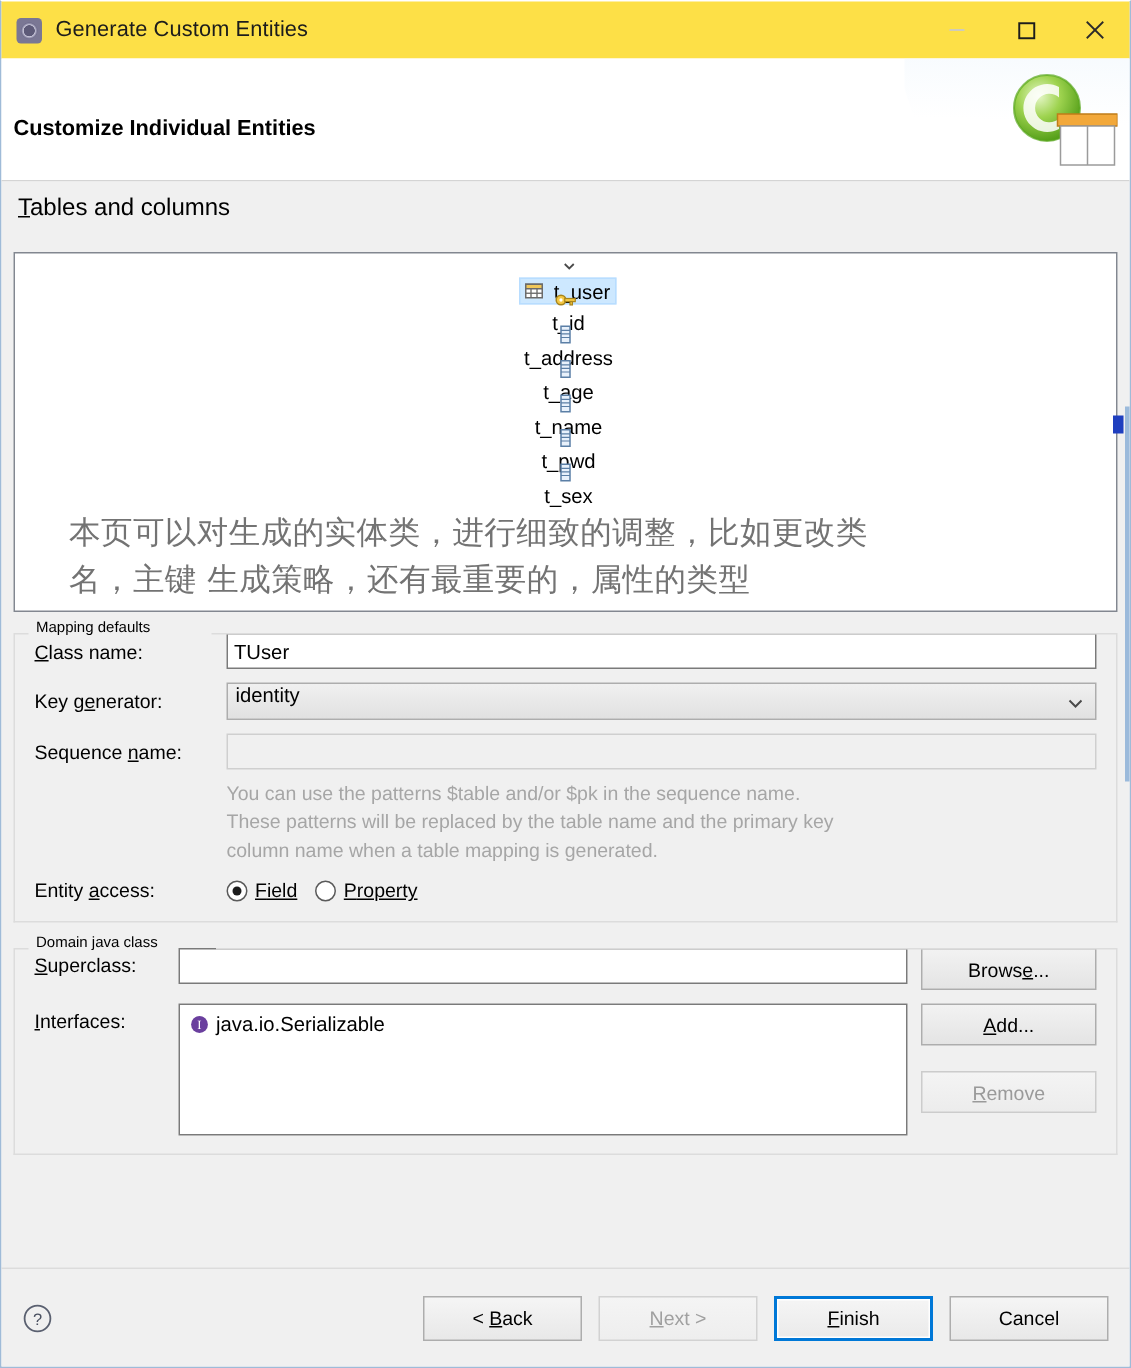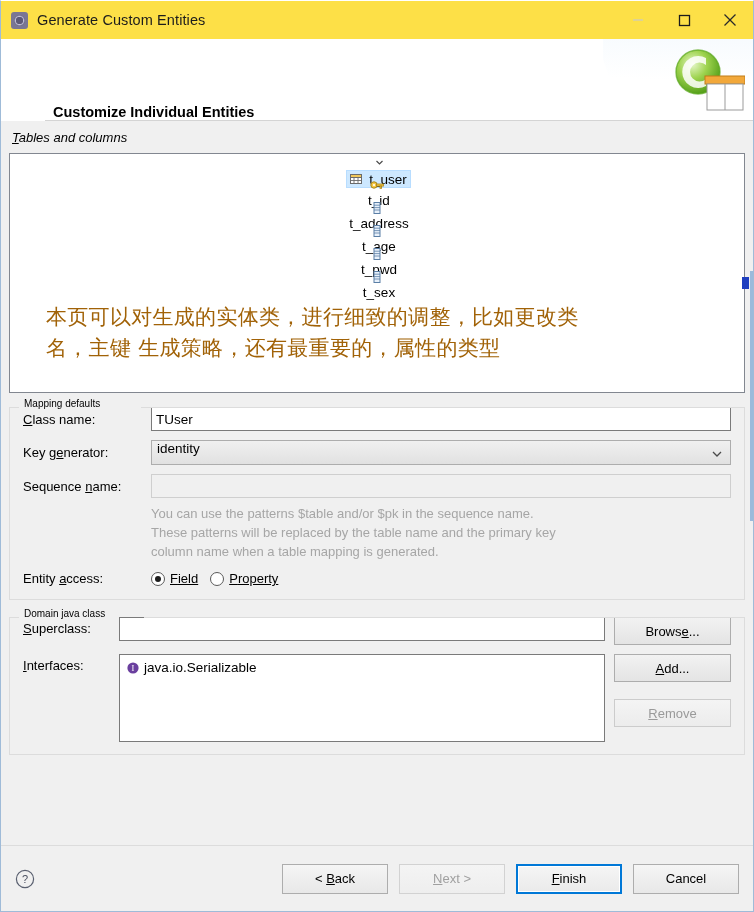--- a/index.html
+++ b/index.html
@@ -73,23 +73,22 @@
   }
   .win-btn svg { display: block; }
 
   
   .banner {
     height: 82px;
     min-height: 82px;
     background: #ffffff;
     position: relative;
     display: flex;
-    align-items: flex-end;
+    align-items: center;
     border-bottom: 1px solid #d4d4d4;
-    margin-left: 44px;
   }
   .banner-title {
     font-size: 14.5px;
     font-weight: bold;
     color: #000000;
     margin-left: 8px;
     margin-top: 13px;
   }
   .banner-graphic {
     position: absolute;
@@ -115,24 +114,23 @@
 
   
   .content {
     flex: 1;
     background: #f0f0f0;
     padding: 0 8px;
     position: relative;
   }
 
   .section-label {
-    font-size: 13px;
-    color: #000000;
-    padding: 9px 0 8px 3px;
-    font-style: italic;
+    font-size: 16px;
+    color: #000000;
+    padding: 9px 0 20px 3px;
   }
   .mnem { text-decoration: underline; text-underline-offset: 1px; }
 
   
   .tree-box {
     height: 240px;
     background: #ffffff;
     border: 1px solid #828790;
     overflow: hidden;
     position: relative;
@@ -164,21 +162,21 @@
     padding: 0 3px 0 1px;
     margin-left: -1px;
     display: flex;
     align-items: center;
     height: 19px;
   }
   .sel-wrap { display: flex; align-items: center; height: 19px; padding: 0 3px 0 1px;}
   .child-indent { width: 21px; flex: none; }
 
   .annotation {
-    color: #a16207;
+    color: #737373;
     font-size: 21px;
     line-height: 31px;
     padding: 10px 12px 0 36px;
     font-family: "DejaVu Sans", sans-serif;
     letter-spacing: 0.3px;
     white-space: nowrap;
   }
 
   
   .group {
@@ -500,20 +498,30 @@
         <div class="child-indent"></div>
         <svg class="tree-icon" viewBox="0 0 16 16">
           <rect x="5" y="2.5" width="6" height="11" fill="#e8f1fb" stroke="#5b7fa6" stroke-width="1"></rect>
           <line x1="5" y1="5.2" x2="11" y2="5.2" stroke="#5b7fa6" stroke-width="0.8"></line>
           <line x1="5" y1="7.6" x2="11" y2="7.6" stroke="#5b7fa6" stroke-width="0.8"></line>
           <line x1="5" y1="10" x2="11" y2="10" stroke="#5b7fa6" stroke-width="0.8"></line>
         </svg>
         <span class="tree-label">t_age</span>
       </div>
 
+      <div class="tree-row">
+        <div class="child-indent"></div>
+        <svg class="tree-icon" viewBox="0 0 16 16">
+          <rect x="5" y="2.5" width="6" height="11" fill="#e8f1fb" stroke="#5b7fa6" stroke-width="1"></rect>
+          <line x1="5" y1="5.2" x2="11" y2="5.2" stroke="#5b7fa6" stroke-width="0.8"></line>
+          <line x1="5" y1="7.6" x2="11" y2="7.6" stroke="#5b7fa6" stroke-width="0.8"></line>
+          <line x1="5" y1="10" x2="11" y2="10" stroke="#5b7fa6" stroke-width="0.8"></line>
+        </svg>
+        <span class="tree-label">t_name</span>
+      </div>
 
       <div class="tree-row">
         <div class="child-indent"></div>
         <svg class="tree-icon" viewBox="0 0 16 16">
           <rect x="5" y="2.5" width="6" height="11" fill="#e8f1fb" stroke="#5b7fa6" stroke-width="1"></rect>
           <line x1="5" y1="5.2" x2="11" y2="5.2" stroke="#5b7fa6" stroke-width="0.8"></line>
           <line x1="5" y1="7.6" x2="11" y2="7.6" stroke="#5b7fa6" stroke-width="0.8"></line>
           <line x1="5" y1="10" x2="11" y2="10" stroke="#5b7fa6" stroke-width="0.8"></line>
         </svg>
         <span class="tree-label">t_pwd</span>

